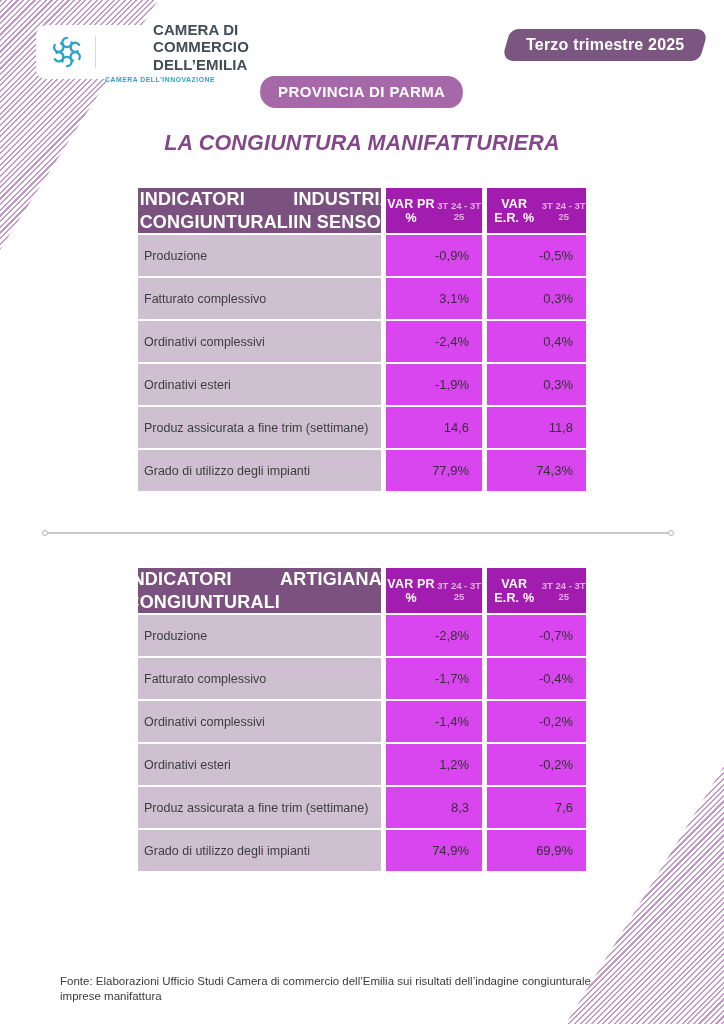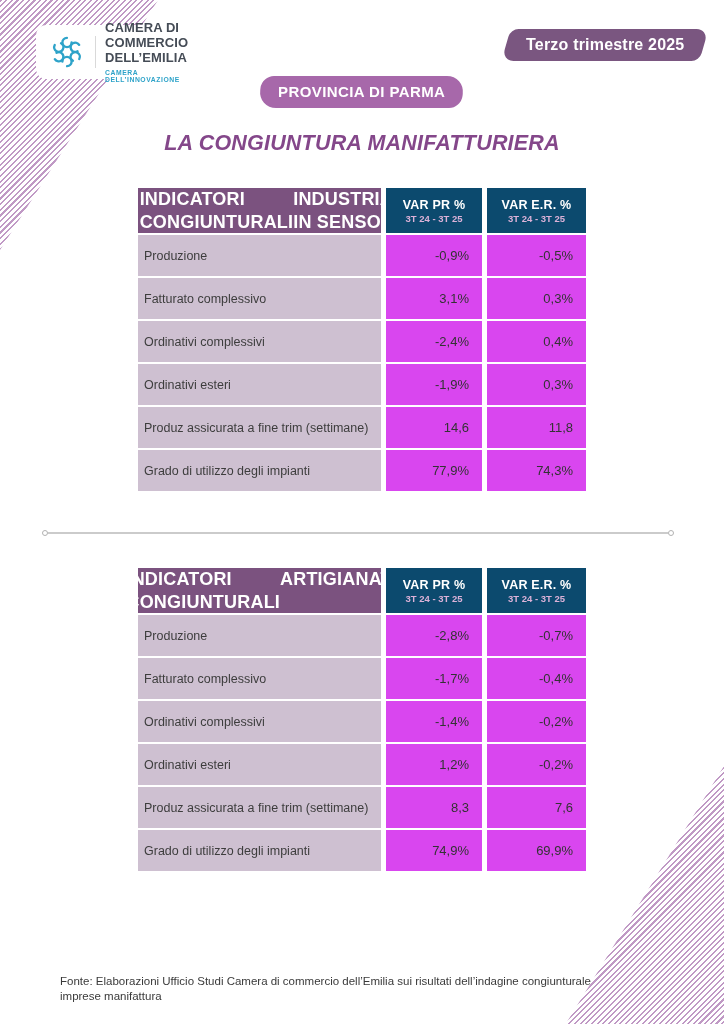--- a/index.html
+++ b/index.html
@@ -21,21 +21,21 @@
     clip-path:polygon(100% 0, 100% 100%, 3.5% 100%); }
 
   
   .logo-box {
     position:absolute; left:36px; top:25px; width:181px; height:54px;
     background:#ffffff; border-radius:10px 16px 22px 10px;
     display:flex; align-items:center; padding:0 8px 0 12px;
   }
   .logo-divider { width:1px; height:32px; background:#d9d9d9; margin:0 9px; flex:none; }
   .logo-text { display:flex; flex-direction:column; }
-  .logo-line1, .logo-line2 { font-size:13px; font-weight:bold; color:#454c56; line-height:1.15; letter-spacing:0.1px; }
+  .logo-line1, .logo-line2 { font-size:15px; font-weight:bold; color:#454c56; line-height:1.15; letter-spacing:0.1px;margin-left:48px; }
   .logo-line3 { font-size:6.8px; font-weight:bold; color:#2ea3c9; letter-spacing:0.55px; margin-top:3px; }
 
   
   .quarter-badge-wrap { position:absolute; left:506px; top:29px; }
   .quarter-badge {
     background:#7a5680; color:#fff; transform:skewX(-16deg);
     border-radius:8px 12px 8px 12px; padding:7px 20px;
   }
   .quarter-badge span { display:inline-block; transform:skewX(16deg);
     font-size:16px; font-weight:bold; letter-spacing:0.2px; }
@@ -63,22 +63,22 @@
   }
   .t1 { top:188px; }
   .t2 { top:568px; }
   .th-main {
     background:#7b527f; color:#fff; height:45px;
     display:flex; flex-direction:row; justify-content:center;
     padding-left:13px; font-size:18px; font-weight:bold; line-height:1.3;
     letter-spacing:0.2px;
   }
   .th-col {
-    background:#0c4a6e; color:#fff; height:45px;
-    display:flex; flex-direction:column; justify-content:center; align-items:center;
+    background:#a21caf; color:#fff; height:45px;
+    display:flex; flex-direction:row; justify-content:center; align-items:center;
     text-align:center;
   }
   .th-col .col-name { font-size:12.5px; font-weight:bold; letter-spacing:0.2px; }
   .th-col .col-sub  { font-size:9.5px; font-weight:bold; color:#dcb2d8; margin-top:1px; }
   .td-label {
     background:#cec0d1; height:41px; display:flex; align-items:center;
     padding-left:6px; font-size:12.5px; color:#3d3d3d;
   }
   .td-value {
     background:#d946ef; height:41px; display:flex; align-items:center;

